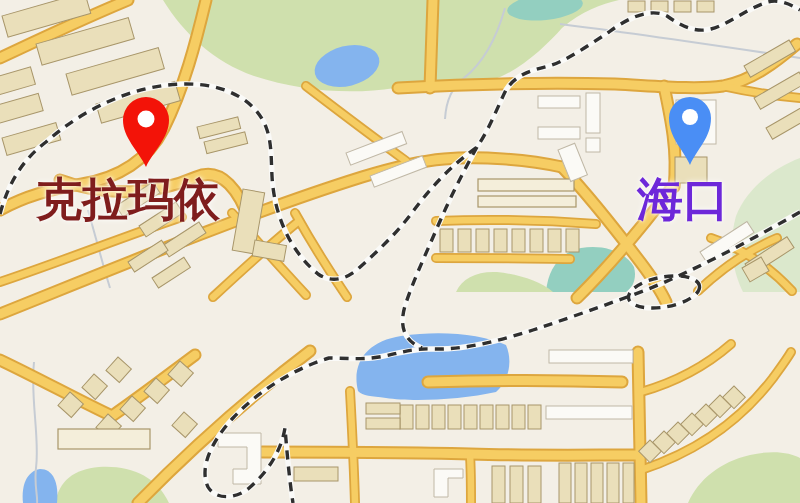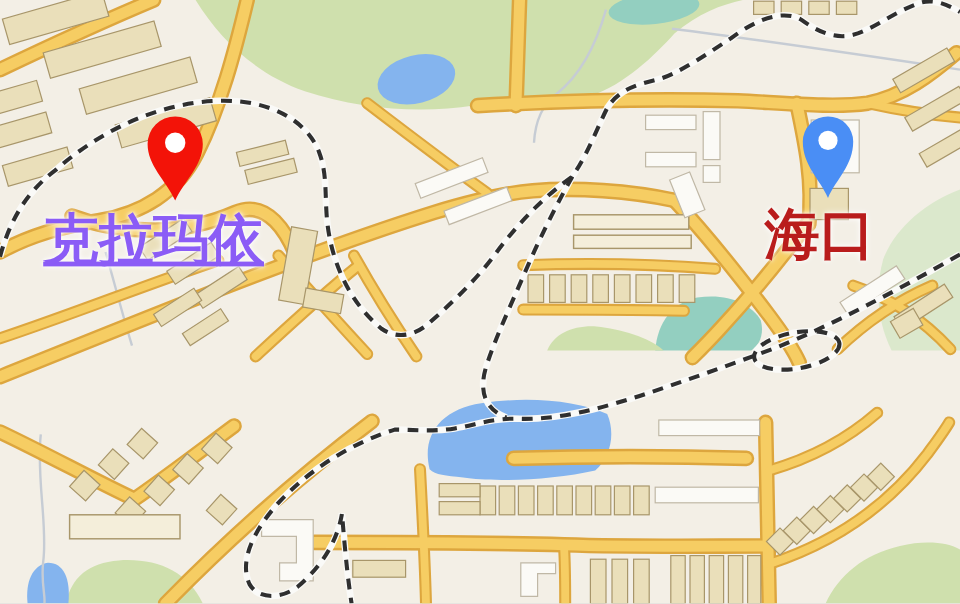--- a/index.html
+++ b/index.html
@@ -260,17 +260,17 @@
   <g>
     <path d="M146,167 C138,150 123,138 123,120 A23,23 0 1 1 169,120 C169,138 154,150 146,167 Z" style="fill: rgb(243, 19, 8);"></path>
     <circle cx="146" cy="119" r="8.5" fill="#ffffff"></circle>
   </g>
   <g>
     <path d="M690,165 C683,149 669,138 669,118 A21,21 0 1 1 711,118 C711,138 697,149 690,165 Z" style="fill: rgb(74, 142, 245);"></path>
     <circle cx="690" cy="117" r="8" fill="#ffffff"></circle>
   </g>
 </svg>
 
-<div class="city-label origin-label" style="color: #8b5cf6; text-decoration: underline;">克拉玛依</div>
-
-<div class="city-label dest-label" style="color: #b91c1c; font-family: Liberation Mono, monospace;">海口</div>
+<div class="city-label origin-label" style="color: #7f1d1d;">克拉玛依</div>
+
+<div class="city-label dest-label" style="color: #6d28d9;">海口</div>
 
 </div>
 
 </body></html>

